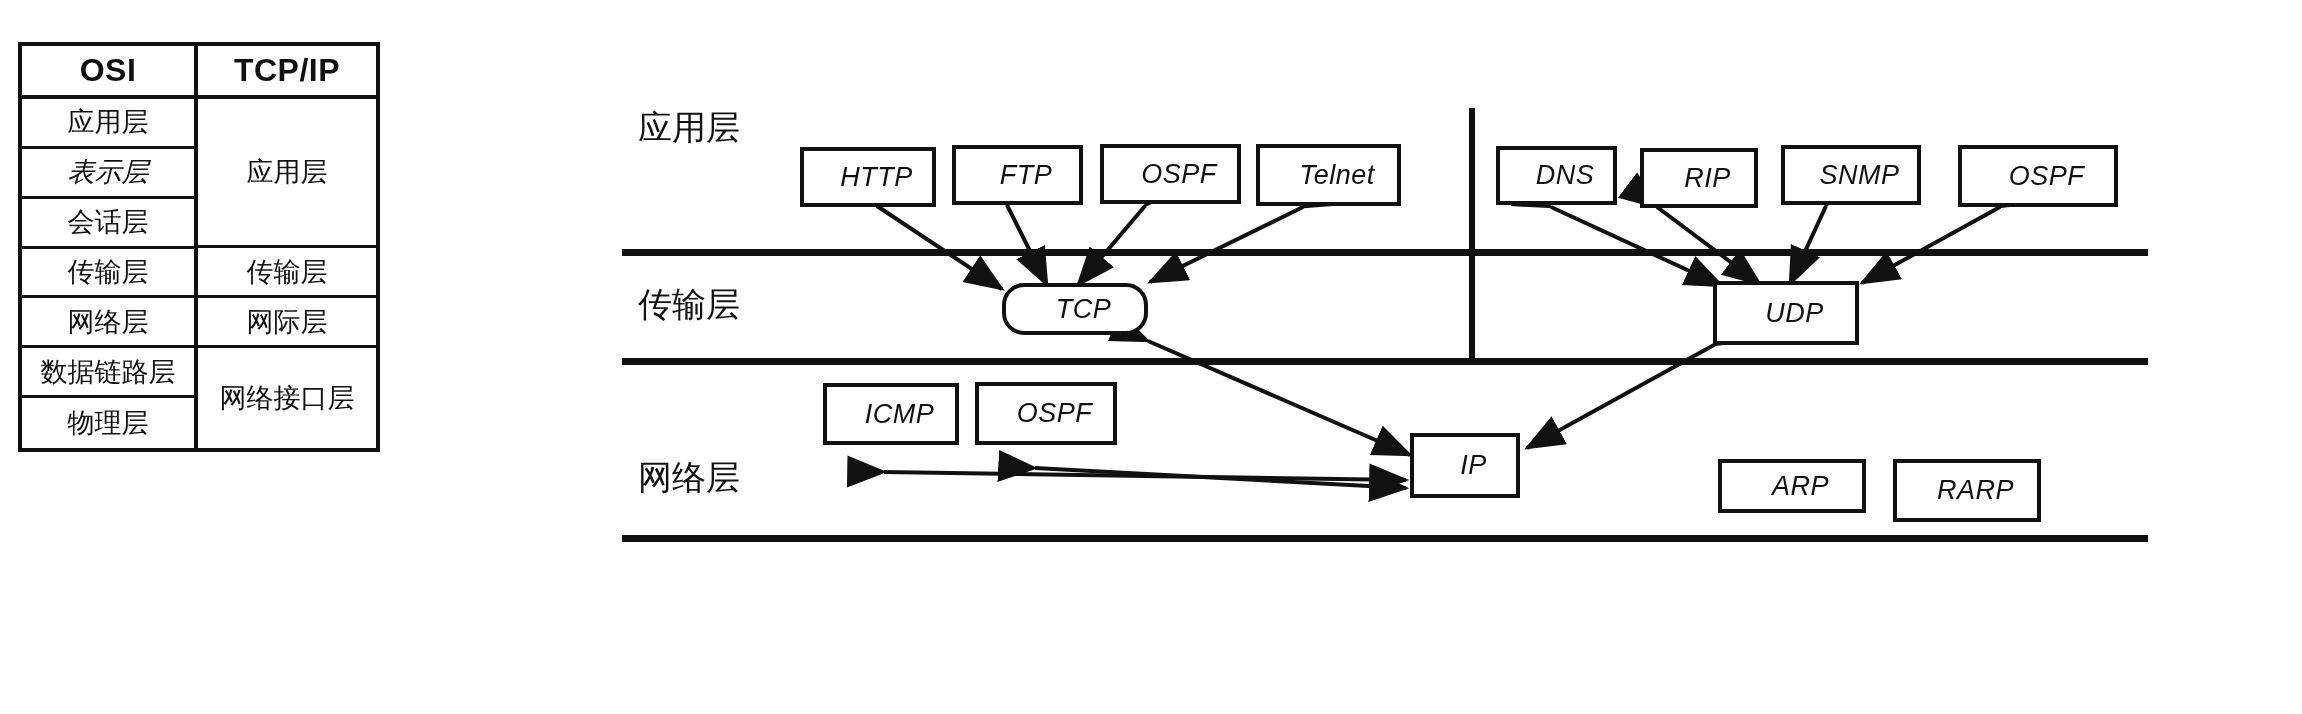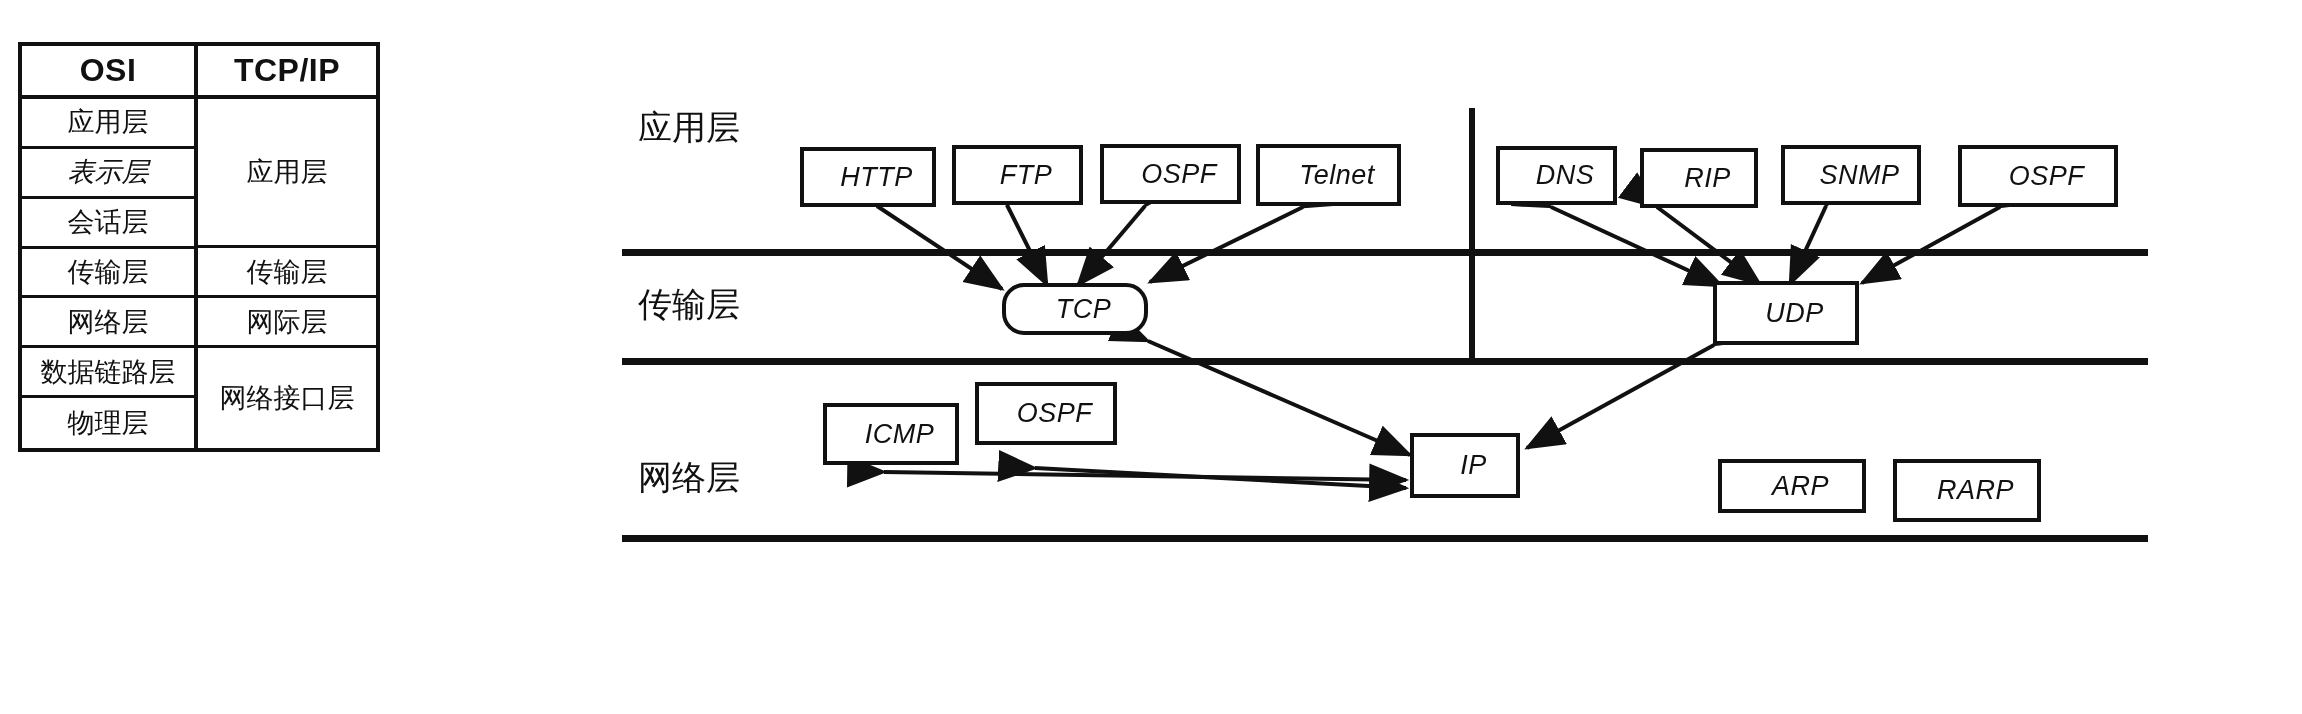--- a/index.html
+++ b/index.html
@@ -194,21 +194,21 @@
     <div class="proto-box" style="left:1256px; top:144px; width:145px; height:62px;">Telnet</div>
 
     <div class="proto-box" style="left:1496px; top:146px; width:121px; height:59px;">DNS</div>
     <div class="proto-box" style="left:1640px; top:148px; width:118px; height:60px;">RIP</div>
     <div class="proto-box" style="left:1781px; top:145px; width:140px; height:60px;">SNMP</div>
     <div class="proto-box" style="left:1958px; top:145px; width:160px; height:62px;">OSPF</div>
 
     <div class="proto-box" style="left:1002px; top:283px; width:146px; height:52px;border-radius:22px;">TCP</div>
     <div class="proto-box" style="left:1713px; top:281px; width:146px; height:64px;">UDP</div>
 
-    <div class="proto-box" style="left:823px; top:383px; width:136px; height:62px;margin-top:20px;">ICMP</div>
+    <div class="proto-box" style="left:823px; top:383px; width:136px; height:62px;">ICMP</div>
     <div class="proto-box" style="left:975px; top:382px; width:142px; height:63px;">OSPF</div>
     <div class="proto-box" style="left:1410px; top:433px; width:110px; height:65px;">IP</div>
     <div class="proto-box" style="left:1718px; top:459px; width:148px; height:54px;">ARP</div>
     <div class="proto-box" style="left:1893px; top:459px; width:148px; height:63px;">RARP</div>
 
   </div>
 
 </div>
 
 </body></html>

